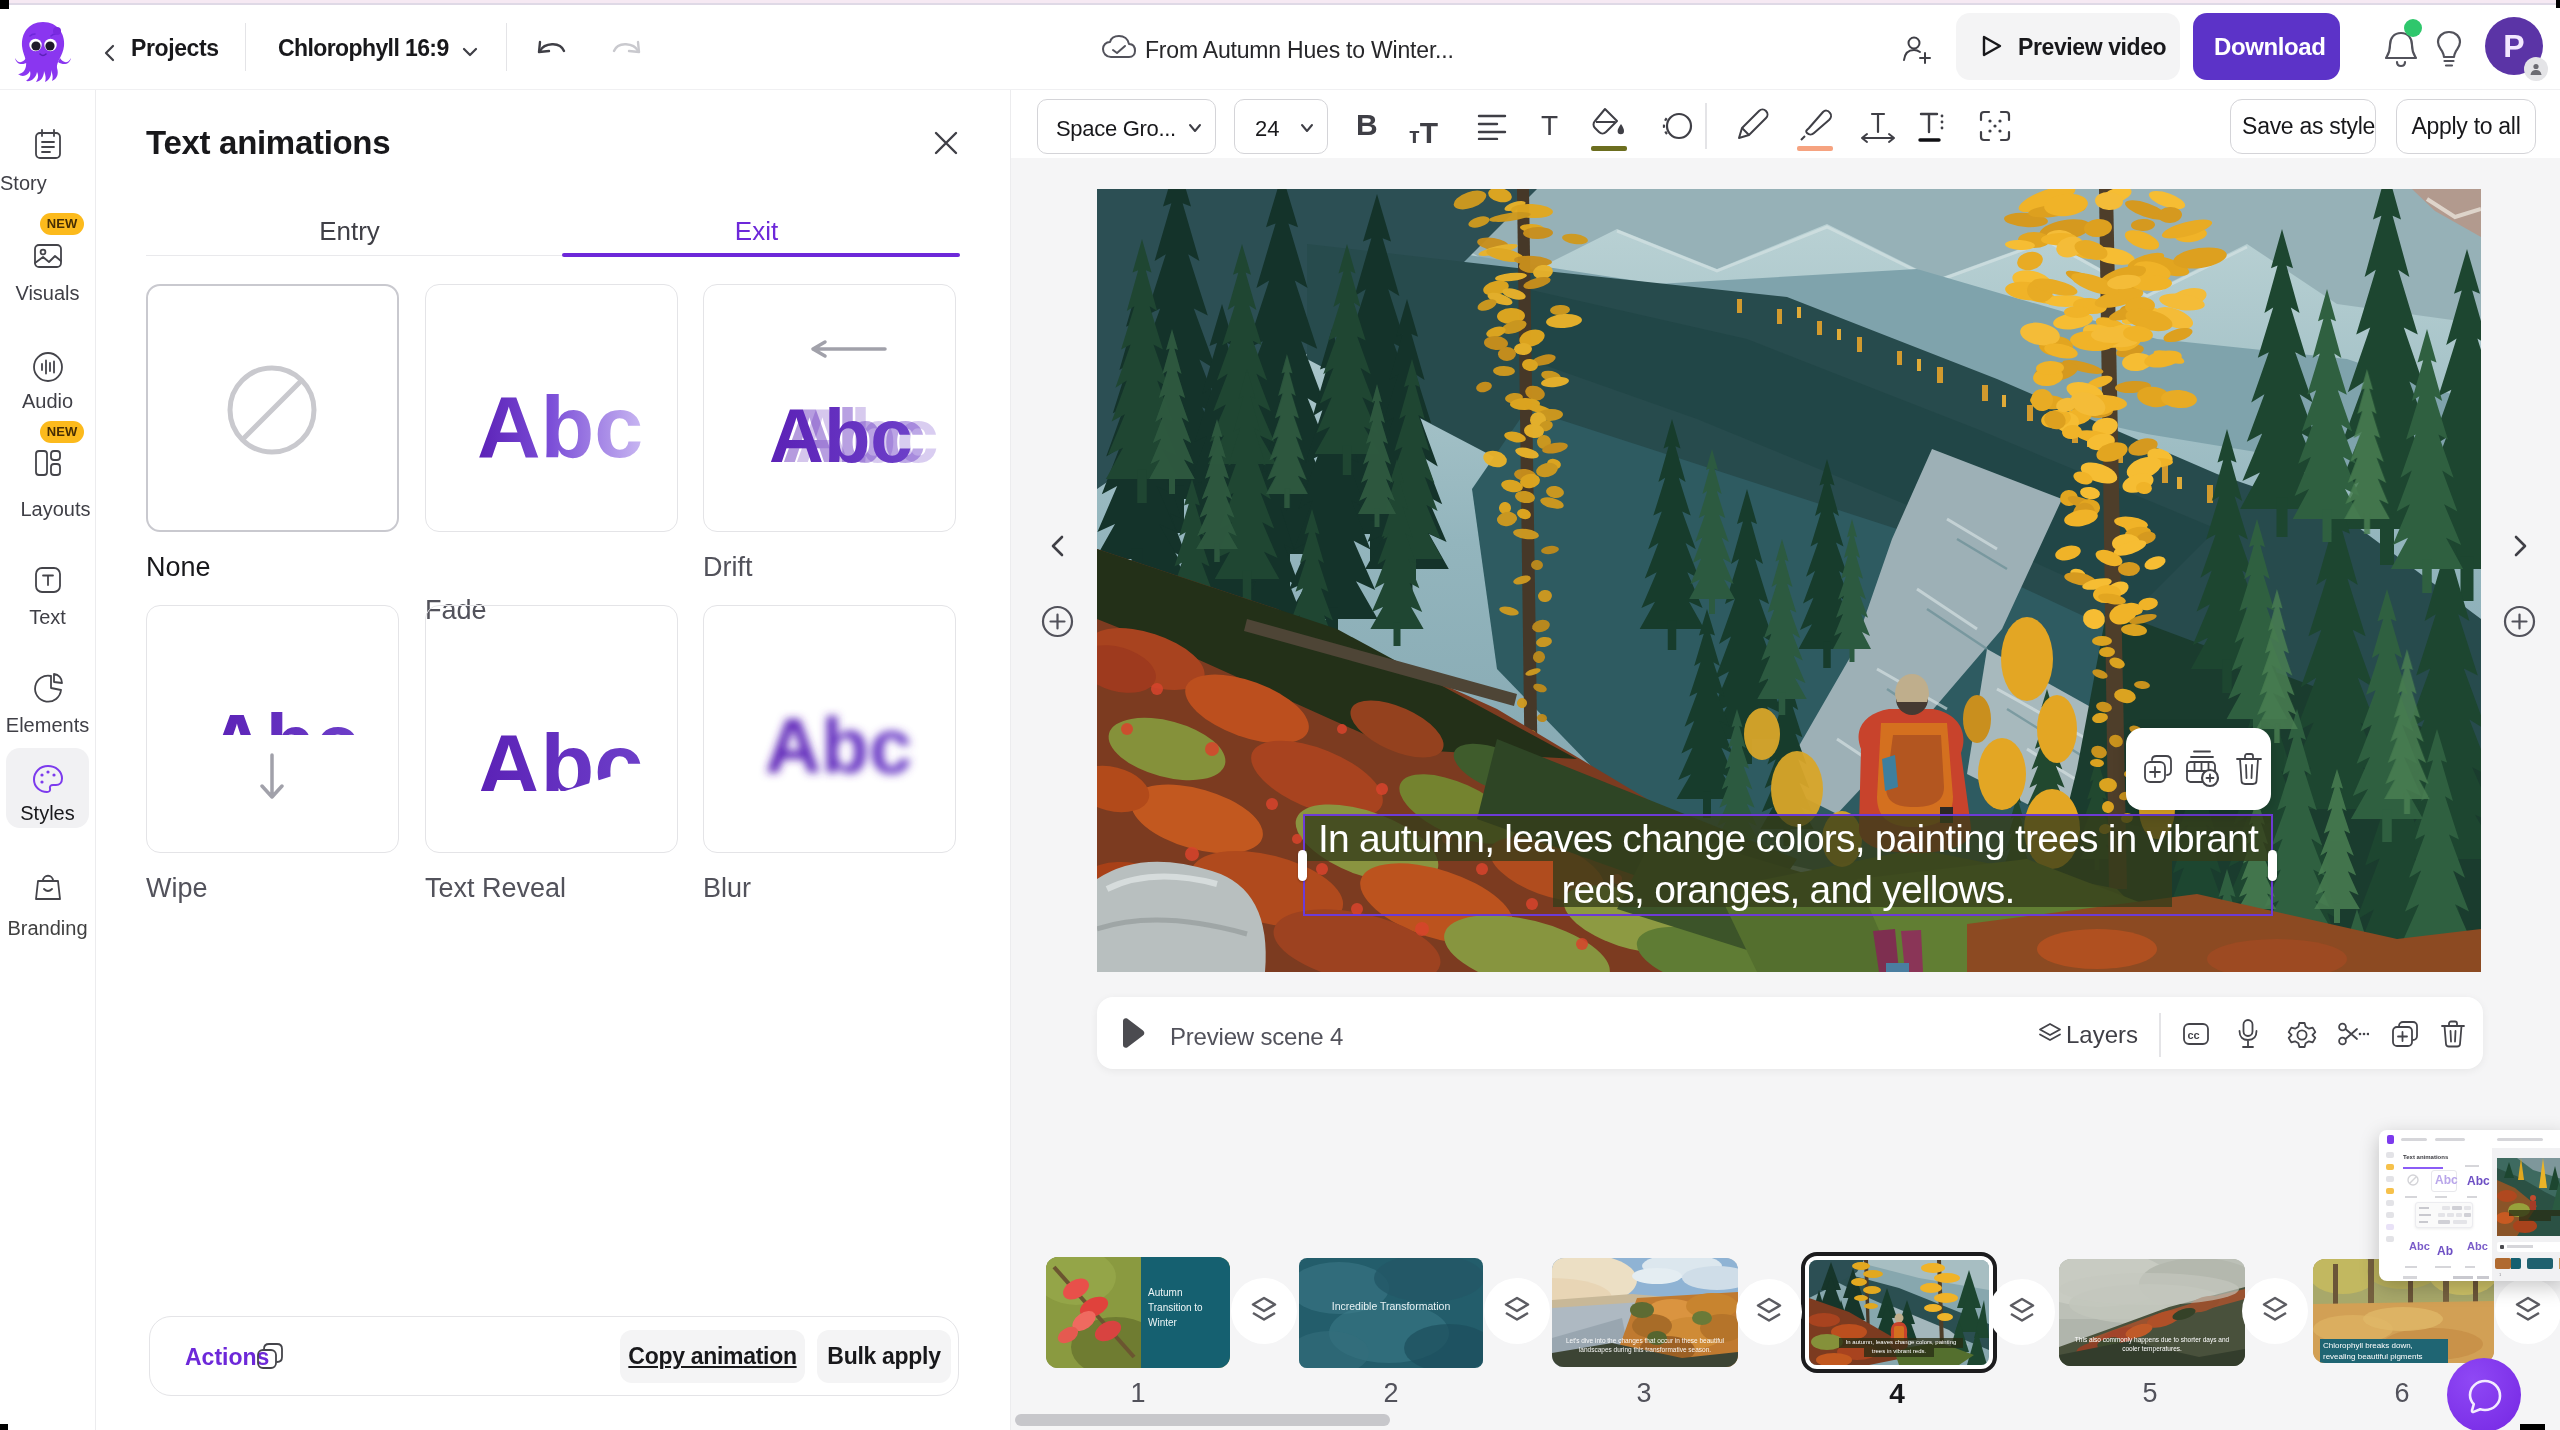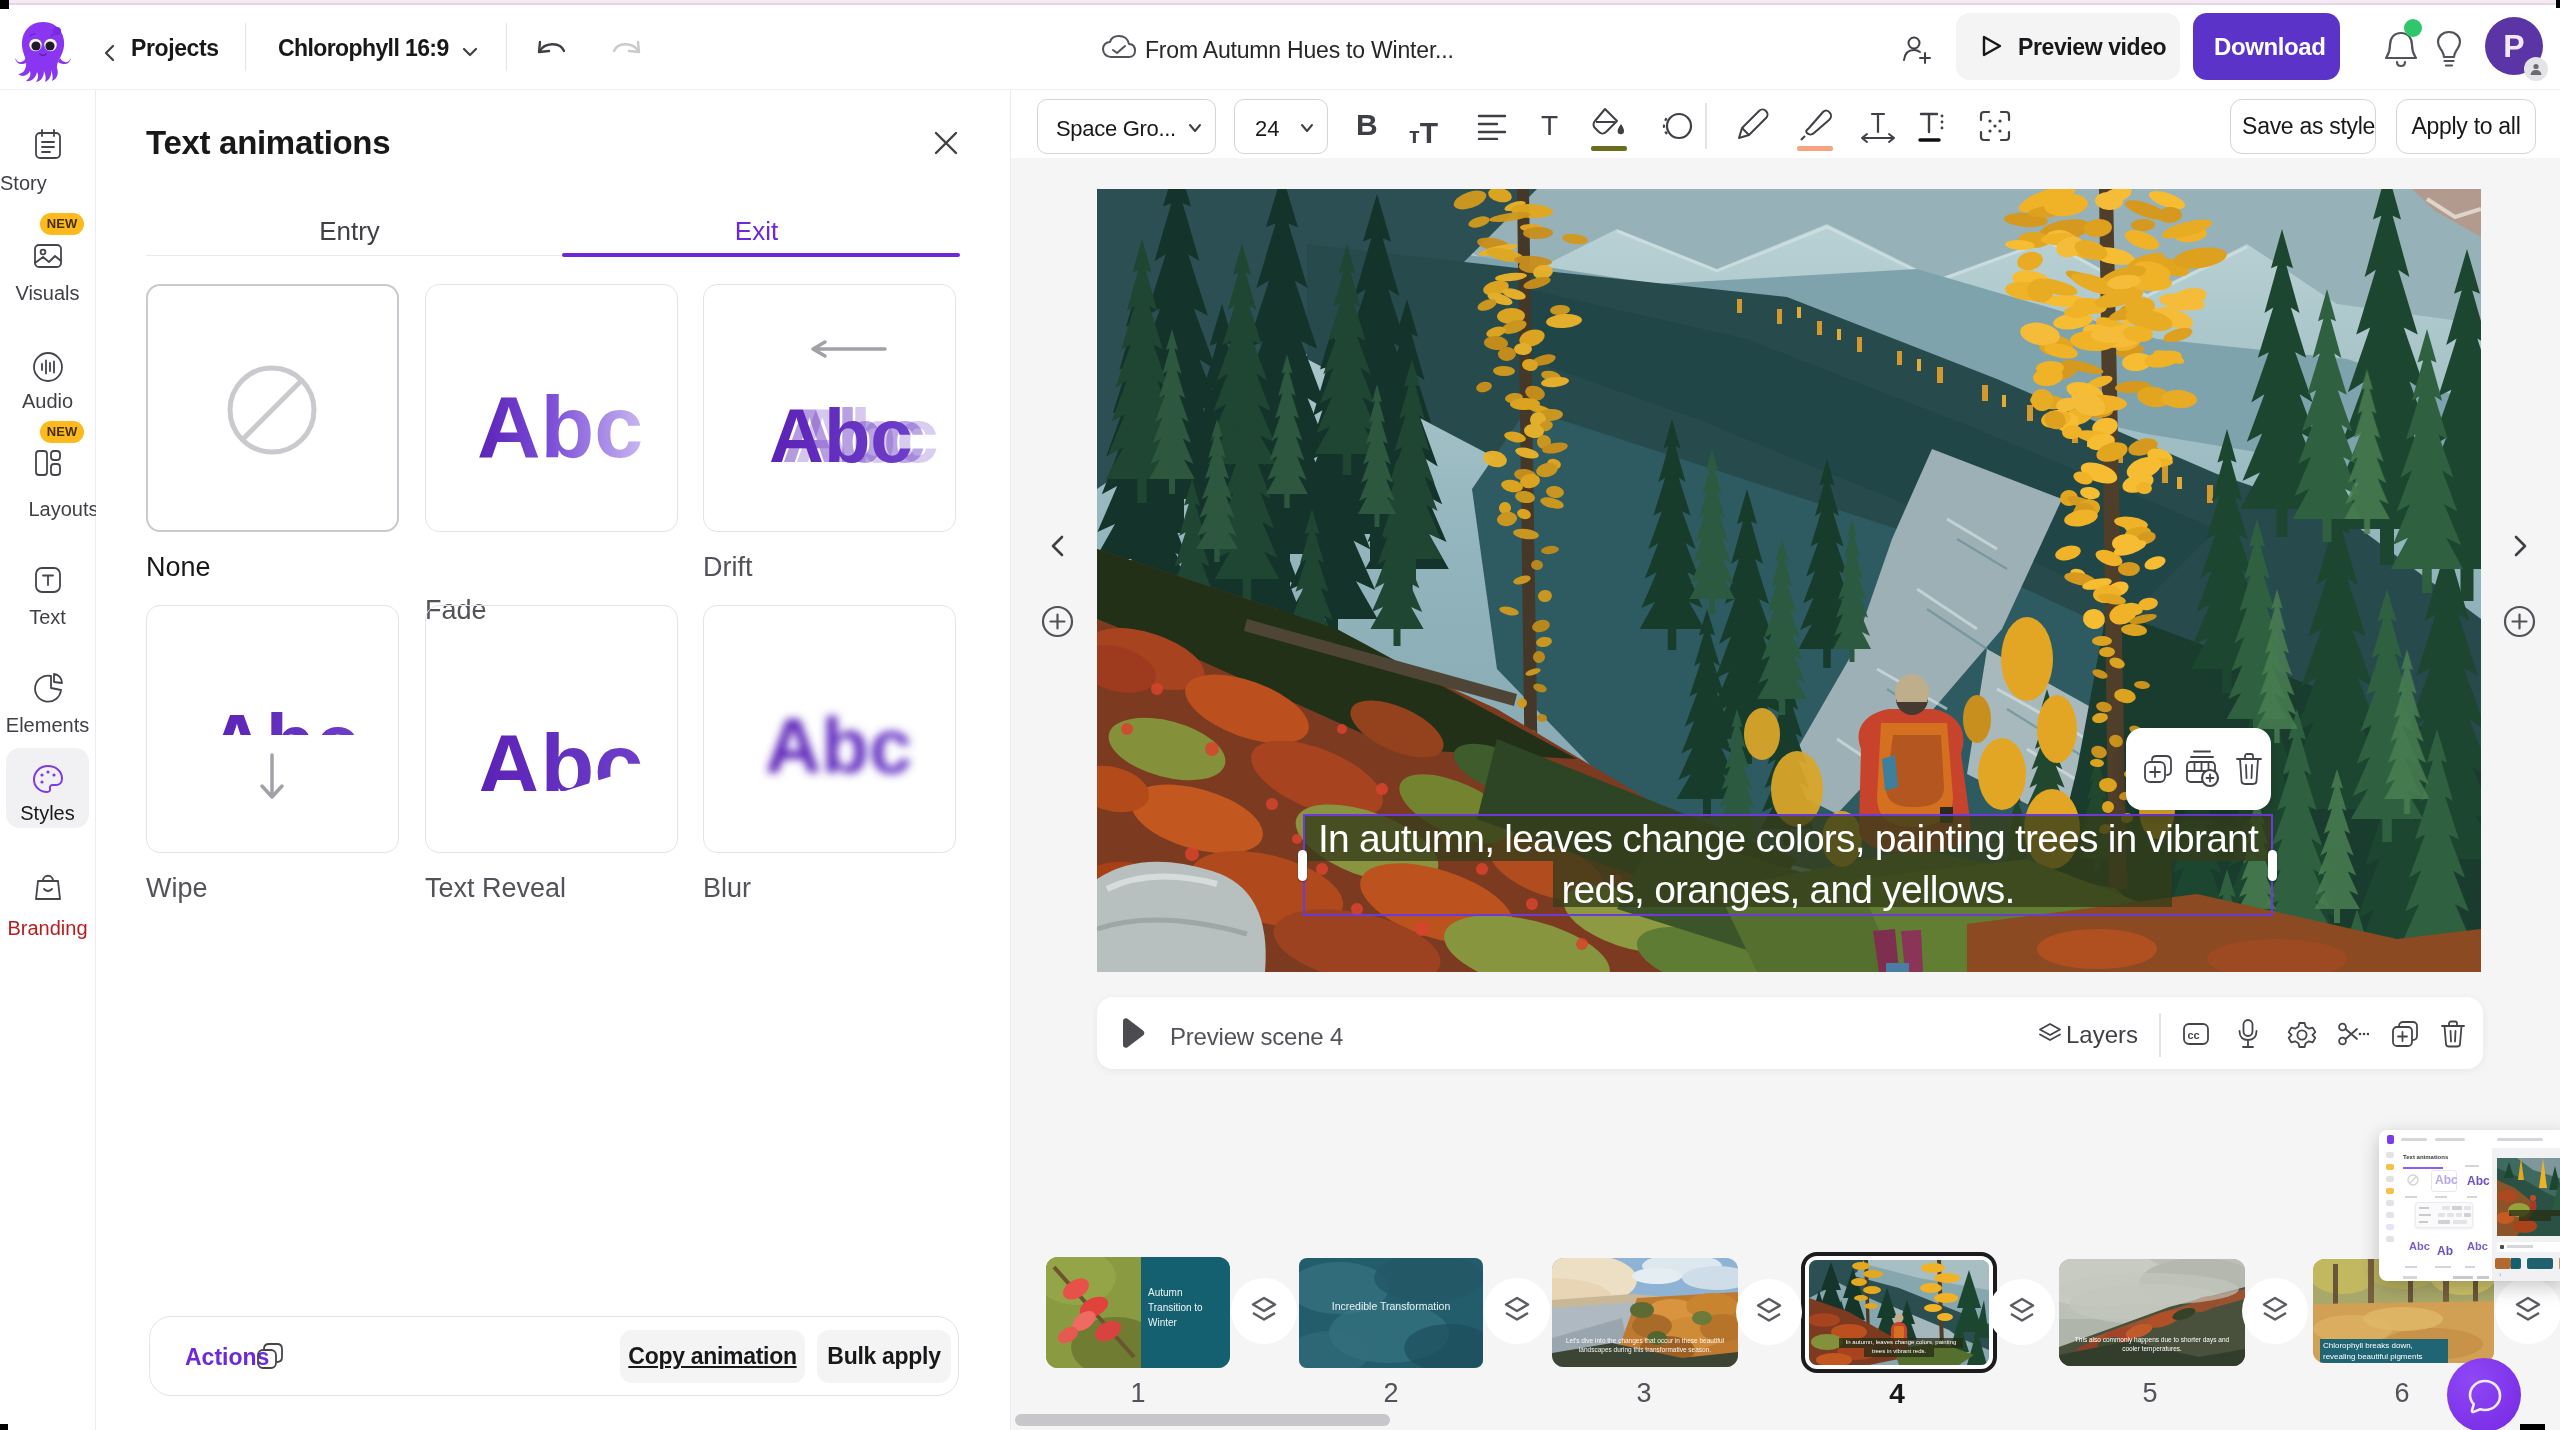--- a/index.html
+++ b/index.html
@@ -111,21 +111,21 @@
     <path d="M13 16 L13 22 M17 12.5 L17 25.5 M21 15 L21 23 M25 13.5 L25 24.5" class="ic"></path>
   </svg>
   <div class="abs" style="left:0;top:300px;width:95px;text-align:center;font-size:20px;color:#3f3f46;">Audio</div>
 
   <div class="abs" style="left:40px;top:331px;width:44px;height:22px;background:#fcba1c;border-radius:11px;text-align:center;line-height:22px;font-size:13px;font-weight:700;color:#472e04;">NEW</div>
   <svg class="abs" style="left:30px;top:355px;" width="36" height="36" viewBox="0 0 36 36">
     <rect x="6" y="6" width="11" height="24" rx="3" class="ic"></rect>
     <rect x="21" y="6" width="9" height="9" rx="3" class="ic"></rect>
     <rect x="21" y="19" width="9" height="11" rx="3" class="ic"></rect>
   </svg>
-  <div class="abs" style="left:16px;top:408px;width:95px;text-align:center;font-size:20px;color:#3f3f46;">Layouts</div>
+  <div class="abs" style="left:8px;top:408px;width:95px;text-align:center;font-size:20px;color:#3f3f46;">Layouts</div>
 
   <svg class="abs" style="left:30px;top:472px;" width="36" height="36" viewBox="0 0 36 36">
     <rect x="6" y="6" width="24" height="24" rx="6" class="ic"></rect>
     <path d="M13 13.5 L23 13.5 M18 13.5 L18 23" class="ic" stroke-width="2.2"></path>
   </svg>
   <div class="abs" style="left:0;top:516px;width:95px;text-align:center;font-size:20px;color:#3f3f46;">Text</div>
 
   <svg class="abs" style="left:30px;top:580px;" width="36" height="36" viewBox="0 0 36 36">
     <path d="M21 6 A 13 13 0 1 0 31 20 L 21 18 Z" class="ic"></path>
     <path d="M24 4 a 9 9 0 0 1 8 9 l -8 -1 z" class="ic"></path>
@@ -140,21 +140,21 @@
     <circle cx="24" cy="14" r="1.6" fill="#7c3aed"></circle>
     <circle cx="12" cy="21" r="1.6" fill="#7c3aed"></circle>
   </svg>
   <div class="abs" style="left:0;top:712px;width:95px;text-align:center;font-size:20px;color:#18181b;">Styles</div>
 
   <svg class="abs" style="left:30px;top:779px;" width="36" height="36" viewBox="0 0 36 36">
     <path d="M8 12 L28 12 L30 30 L6 30 Z" class="ic"></path>
     <path d="M13 12 C13 5 23 5 23 12" class="ic"></path>
     <path d="M14 20 Q18 24 22 20" class="ic"></path>
   </svg>
-  <div class="abs" style="left:0;top:827px;width:95px;text-align:center;font-size:20px;color:#b91c1c;">Branding</div>
+  <div class="abs" style="left:0;top:827px;width:95px;text-align:center;font-size:20px;color:#404040;">Branding</div>
 </div>
 
 <div class="abs" id="panel" style="left:96px;top:90px;width:915px;height:1340px;background:#fff;border-right:1px solid #ececee;">
   <div class="abs" style="left:50px;top:34px;font-size:33px;font-weight:700;color:#18181b;letter-spacing:-0.3px;">Text animations</div>
   <svg class="abs" style="left:838px;top:41px;" width="24" height="24" viewBox="0 0 24 24">
       <path d="M2 2 L22 22 M22 2 L2 22" stroke="#3f3f46" stroke-width="2.4" stroke-linecap="round"></path>
     </svg>
   
   <div class="abs" style="left:50px;top:165px;width:814px;height:1px;background:#e9e9ec;"></div>
   <div class="abs" style="left:50px;top:126px;width:407px;text-align:center;font-size:26px;font-weight:500;color:#3f3f46;">Entry</div>

